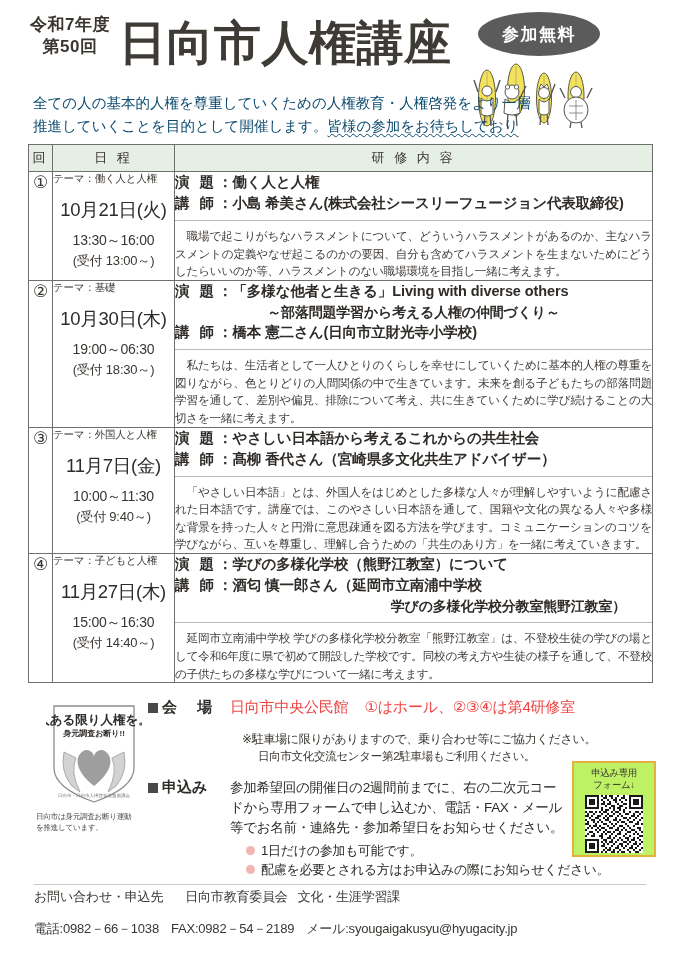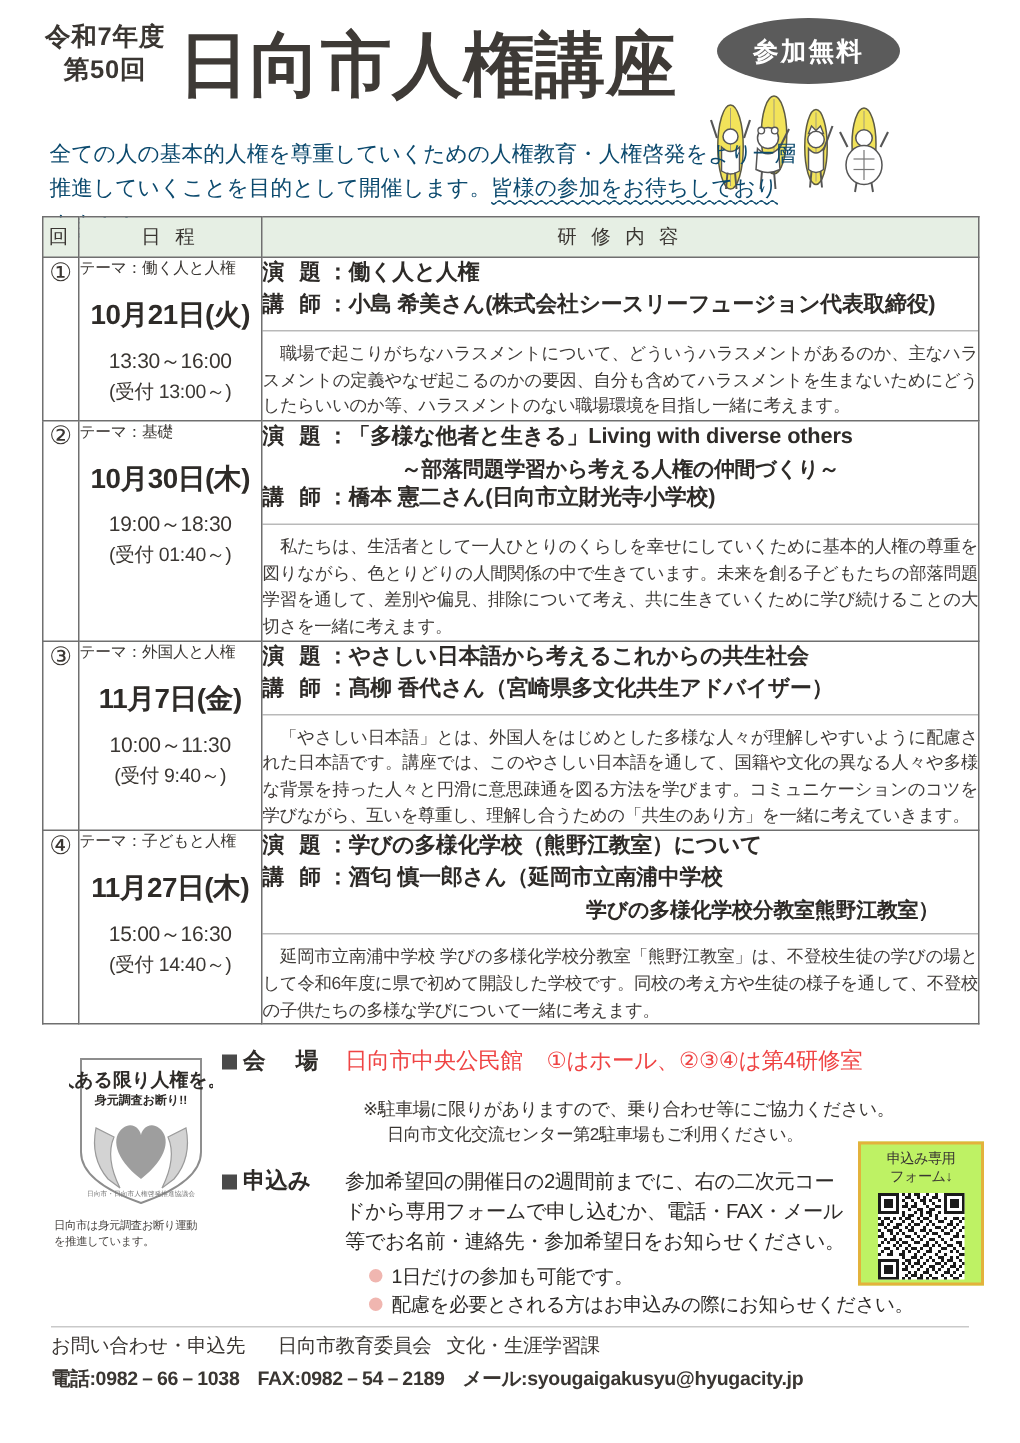--- a/index.html
+++ b/index.html
@@ -148,21 +148,21 @@
   }
   .theme {
     font-size: 10.5px;
     color: #3a3632;
     text-align: left;
     white-space: nowrap;
     letter-spacing: -0.2px;
   }
   .date-big {
     font-size: 18.5px;
-    font-weight: bold;
+    font-weight: normal;
     color: #2e2b28;
     margin-top: 11px;
     letter-spacing: -0.3px;
     white-space: nowrap;
   }
   .time {
     font-size: 14px;
     color: #3a3632;
     margin-top: 10px;
     white-space: nowrap;
@@ -377,24 +377,23 @@
     font-size: 13px;
     color: #3a3632;
     white-space: nowrap;
     letter-spacing: -0.2px;
   }
   .foot-line1 .gap { display: inline-block; width: 22px; }
   .foot-line1 .gap-s { display: inline-block; width: 10px; }
   .foot-line2 {
     font-size: 13px;
     color: #3a3632;
-    margin-top: 4px;
+    margin-top: 14px;
     white-space: nowrap;
     letter-spacing: -0.2px;
-    font-weight: bold;
   }
   .foot-line2 .gap { display: inline-block; width: 12px; }
 </style>
 </head>
 <body>
 
 <div class="page">
 
   <div class="header">
 
@@ -493,22 +492,22 @@
           <div class="topic-line"><span class="lbl">講 師</span>：<span>小島 希美さん(株式会社シースリーフュージョン代表取締役)</span></div>
           <div class="desc">職場で起こりがちなハラスメントについて、どういうハラスメントがあるのか、主なハラスメントの定義やなぜ起こるのかの要因、自分も含めてハラスメントを生まないためにどうしたらいいのか等、ハラスメントのない職場環境を目指し一緒に考えます。</div>
         </td>
       </tr>
 
       <tr>
         <td class="cell-no">②</td>
         <td class="cell-date">
           <div class="theme">テーマ：基礎</div>
           <div class="date-big">10月30日(木)</div>
-          <div class="time">19:00～18:30</div>
-          <div class="reception">(受付 01:40～)</div>
+          <div class="time">19:00～06:30</div>
+          <div class="reception">(受付 18:30～)</div>
         </td>
         <td class="cell-body">
           <div class="topic-line"><span class="lbl">演 題</span>：<span>「多様な他者と生きる」Living with diverse others</span></div>
           <div class="topic-sub">～部落問題学習から考える人権の仲間づくり～</div>
           <div class="topic-line"><span class="lbl">講 師</span>：<span>橋本 憲二さん(日向市立財光寺小学校)</span></div>
           <div class="desc">私たちは、生活者として一人ひとりのくらしを幸せにしていくために基本的人権の尊重を図りながら、色とりどりの人間関係の中で生きています。未来を創る子どもたちの部落問題学習を通して、差別や偏見、排除について考え、共に生きていくために学び続けることの大切さを一緒に考えます。</div>
         </td>
       </tr>
 
       <tr>

